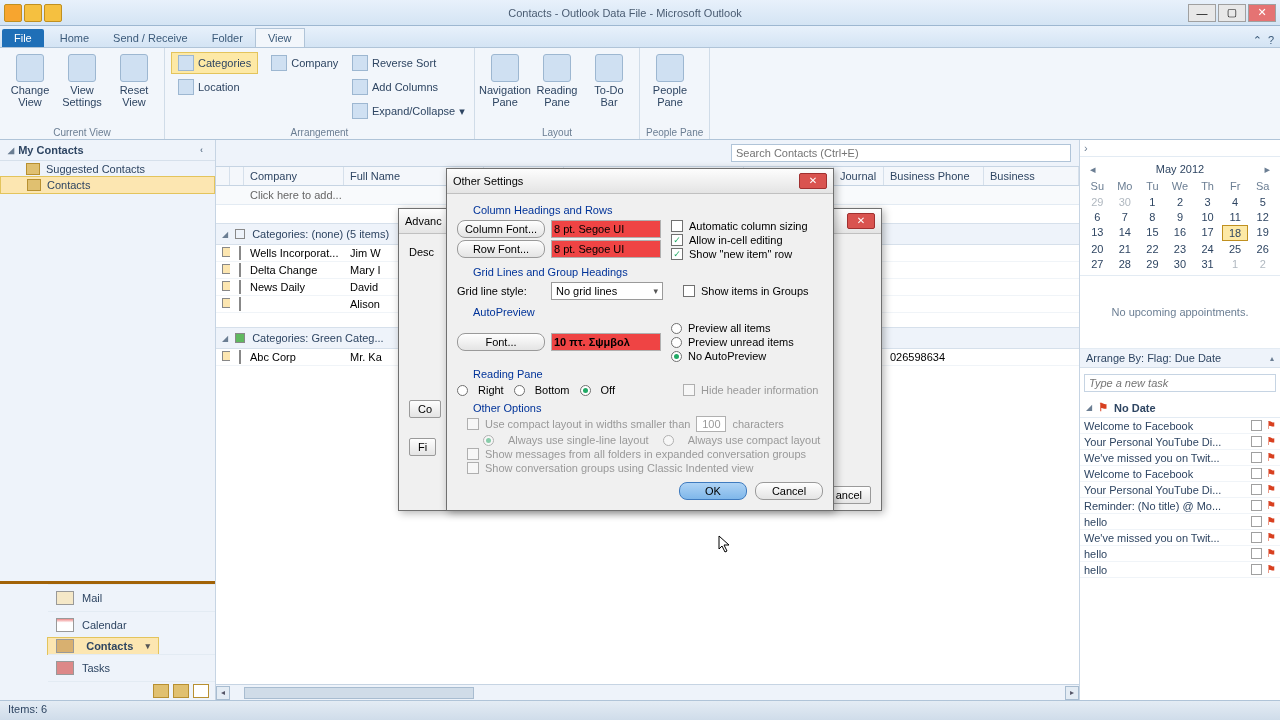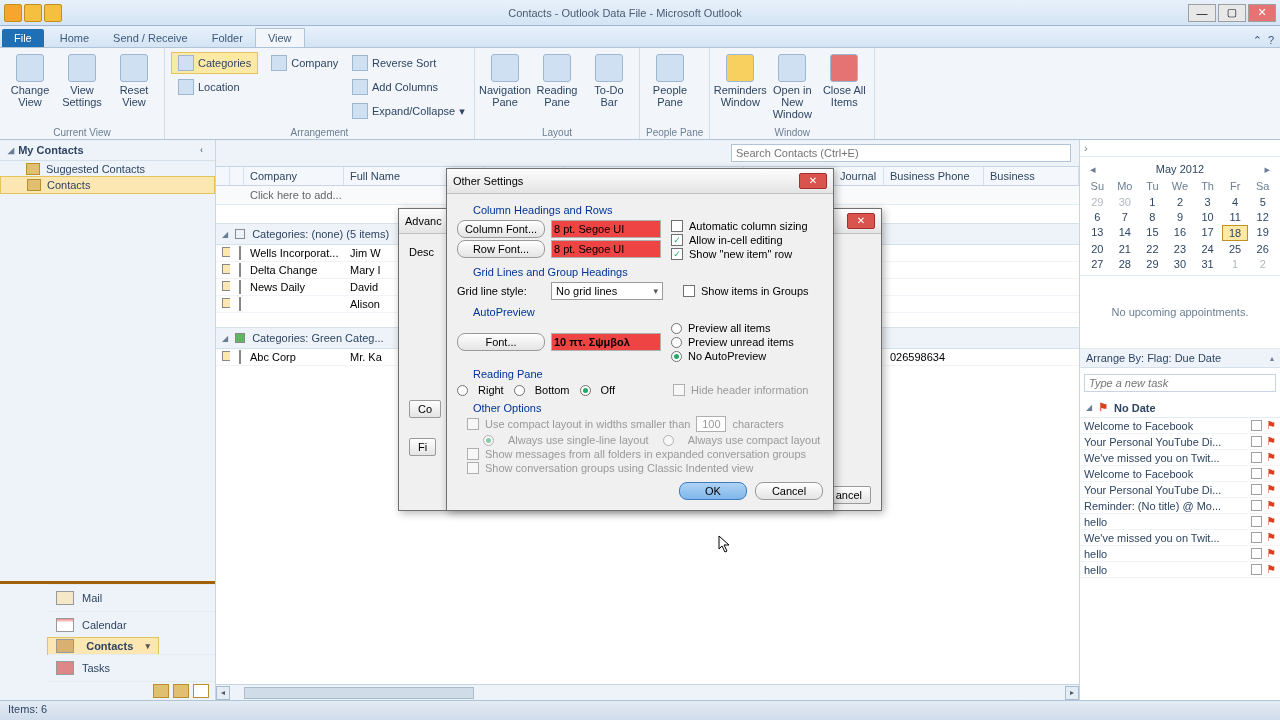--- a/index.html
+++ b/index.html
@@ -229,37 +229,20 @@
     <div class="group-label">Layout</div>
   </div>
   <div class="group">
     <div class="group-body">
       <div class="big-btn">
           <span class="ic"></span>
           <span>People Pane</span>
         </div>
     </div>
     <div class="group-label">People Pane</div>
-  </div>
-  <div class="group">
-    <div class="group-body">
-      <div class="big-btn">
-          <span class="ic" style="background:#f7d060"></span>
-          <span>Reminders Window</span>
-        </div>
-      <div class="big-btn">
-          <span class="ic"></span>
-          <span>Open in New Window</span>
-        </div>
-      <div class="big-btn">
-          <span class="ic" style="background:#e57373"></span>
-          <span>Close All Items</span>
-        </div>
-    </div>
-    <div class="group-label">Window</div>
   </div>
 </div>
 
 <div class="main">
 
   <div class="nav-pane">
     <div class="nav-header">
       <span>My Contacts</span>
       <span class="collapse-btn">‹</span>
     </div>
@@ -600,21 +583,21 @@
             <span>Preview unread items</span>
           </div>
         <div class="dlg-row">
             <span class="rb sel-on"></span>
             <span>No AutoPreview</span>
           </div>
       </div>
     </div>
 
     <div class="section-label">Reading Pane</div>
-    <div style="display:flex;">
+    <div style="display:flex;gap:10px">
       <div class="dlg-row" style="width:216px;gap:10px">
         <span class="rb"></span>
           <span>Right</span>
         <span class="rb"></span>
           <span>Bottom</span>
         <span class="rb sel-on"></span>
           <span>Off</span>
       </div>
       <div class="dlg-row">
           <span class="cb disabled"></span>

